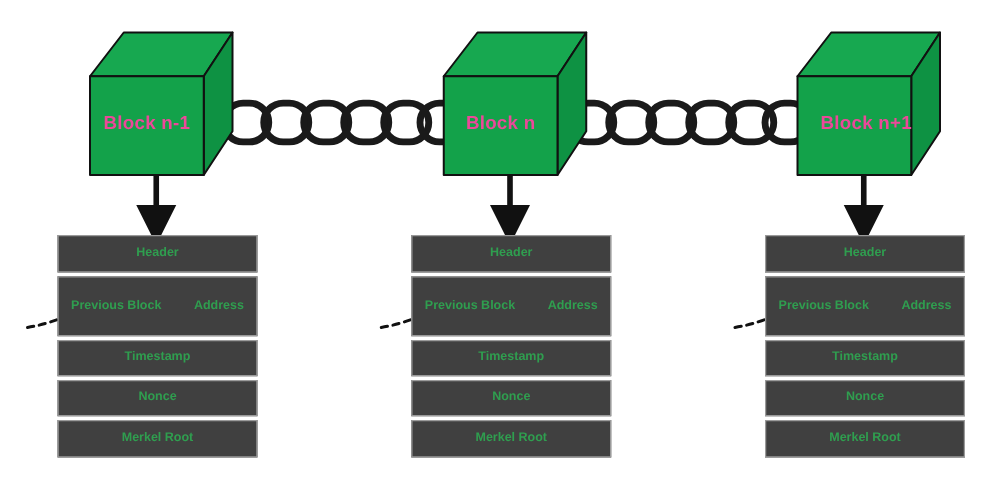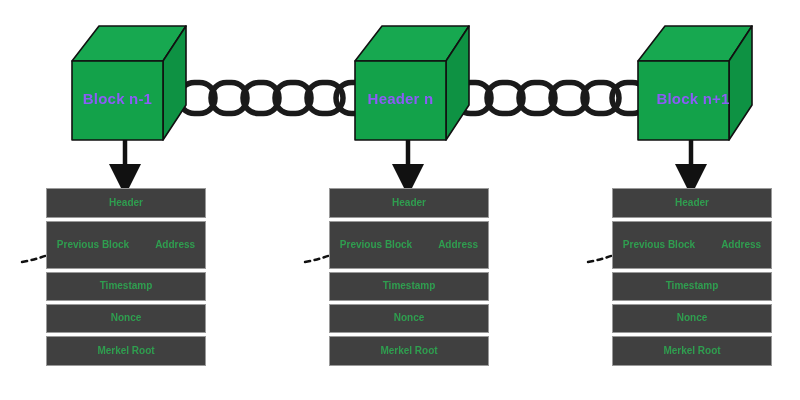--- a/index.html
+++ b/index.html
@@ -22,21 +22,21 @@
   }
   .svg-layer {
     position: absolute;
     left: 0;
     top: 0;
     width: 800px;
     height: 400px;
   }
   .cube-label {
     position: absolute;
-    color: #8b5cf6;
+    color: #ec4899;
     font-size: 15px;
     font-weight: bold;
     letter-spacing: 0.2px;
     white-space: nowrap;
     text-align: center;
     pointer-events: none;
   }
   .field-box {
     position: absolute;
     box-sizing: border-box;
@@ -120,21 +120,21 @@
 
     <g fill="none" stroke="#111111" stroke-width="2.4" stroke-dasharray="5,4.5" stroke-linecap="round">
       <path d="M 22,262 C 46,258 62,248 84,243" marker-end="url(#arrowhead-dashed)"></path>
       <path d="M 305,262 C 329,258 345,248 367,243" marker-end="url(#arrowhead-dashed)"></path>
       <path d="M 588,262 C 612,258 628,248 650,243" marker-end="url(#arrowhead-dashed)"></path>
     </g>
 
   </svg>
 
   <div class="cube-label" style="left:72px; top:90px; width:91px;">Block n-1</div>
-  <div class="cube-label" style="left:355px; top:90px; width:91px;">Header n</div>
+  <div class="cube-label" style="left:355px; top:90px; width:91px;">Block n</div>
   <div class="cube-label" style="left:638px; top:90px; width:110px;">Block n+1</div>
 
   <div>
     <div class="field-box" style="left:46px; top:188px; width:160px; height:30px;">Header</div>
     <div class="field-box two-line" style="left:46px; top:221px; width:160px; height:48px;">
       <span class="ln">Previous Block</span>
       <span class="ln indent">Address</span>
     </div>
     <div class="field-box" style="left:46px; top:272px; width:160px; height:29px;">Timestamp</div>
     <div class="field-box" style="left:46px; top:304px; width:160px; height:29px;">Nonce</div>

